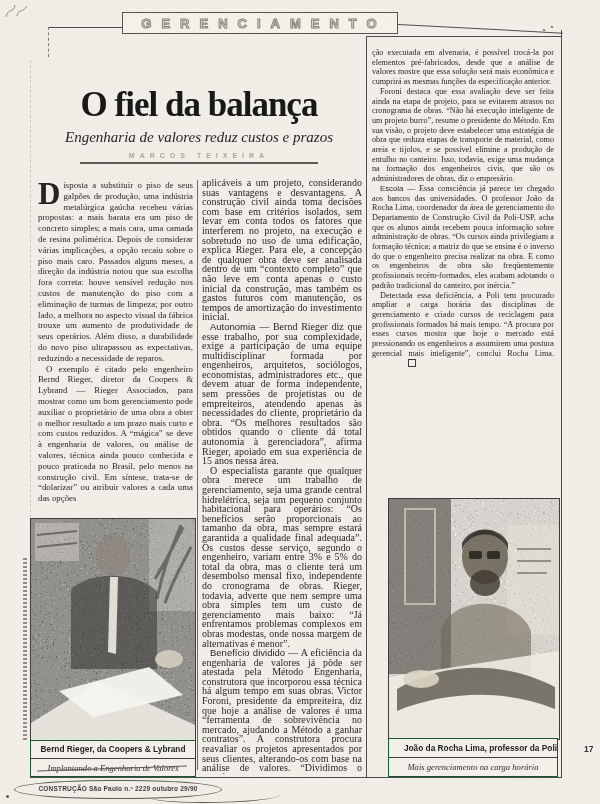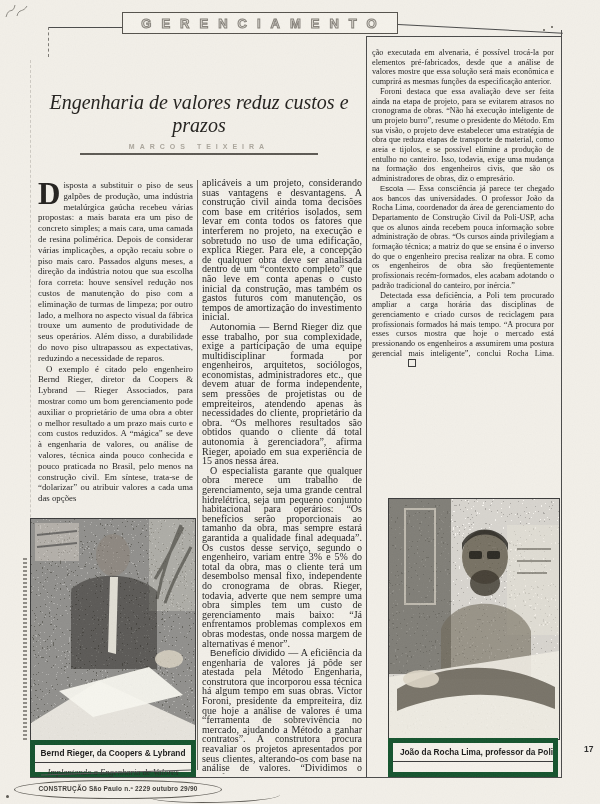--- a/index.html
+++ b/index.html
@@ -9,38 +9,38 @@
   .rule{position:absolute;background:#4a4a4a;}
   
   .section-box{position:absolute;left:122px;top:12px;width:276px;height:22px;
       border:1.5px solid #55524c;background:#f5f2eb;text-align:center;line-height:21px;
       font-family:"Liberation Sans", sans-serif;font-weight:bold;font-size:13px;
       letter-spacing:10px;padding-left:8px;box-sizing:border-box;
       color:#e8e4dc;-webkit-text-stroke:1px #85817a;}
   
   .title-block{position:absolute;left:36px;top:86px;width:326px;text-align:center;}
   .headline{margin:0;font-size:35px;line-height:38px;font-weight:bold;letter-spacing:-1px;color:#141414;}
-  .subtitle{margin:5px 0 6px;font-size:20px;font-style:italic;font-weight:500;color:#23211e;}
+  .subtitle{margin:5px 0 6px;font-size:15px;font-style:italic;font-weight:500;color:#23211e;}
   .byline{margin:0 auto;width:238px;border-bottom:2px solid #5c5953;padding-bottom:3px;
       font-family:"Liberation Sans", sans-serif;font-weight:bold;font-size:7px;
       letter-spacing:5px;color:#aaa59b;}
   
   .col{position:absolute;text-align:justify;overflow:hidden;}
   .col p{margin:0;}
   .col p.ind{text-indent:8px;}
   .col1{left:38px;top:180px;width:155px;height:338px;font-size:8.8px;line-height:10.8px;}
   .col2{left:202px;top:178px;width:160px;height:596px;font-size:10px;line-height:9.6px;}
   .col3{left:372px;top:48px;width:182px;height:450px;font-size:8.2px;line-height:9.7px;}
   .lead{font-family:"Liberation Sans", sans-serif;font-weight:normal;font-size:0.95em;}
   .dropcap{float:left;font-size:31px;line-height:26px;font-weight:bold;padding:1px 3px 0 0;color:#23211e;}
   .endmark{display:inline-block;width:6px;height:6px;border:1px solid #3a3a3a;margin-left:36px;vertical-align:baseline;}
   
   .photo{position:absolute;border:1px solid #3a3a3a;background:#b9b4aa;overflow:hidden;}
   .photo svg{display:block;}
-  .caption-box{position:absolute;border:5px solid #14532d;background:#f4f1ea;box-sizing:border-box;}
+  .caption-box{position:absolute;border:1px solid #14532d;background:#f4f1ea;box-sizing:border-box;}
   .caption-main{height:17px;line-height:17px;text-align:center;border-bottom:1px solid #3a3a3a;
       font-family:"Liberation Sans", sans-serif;font-weight:bold;font-size:8.3px;color:#1b1b1b;}
   .caption-sub{height:18px;line-height:18px;text-align:center;font-style:italic;font-size:8.6px;color:#2a2a2a;position:relative;}
   .strike{position:absolute;left:6px;top:9px;width:150px;height:1px;background:#555;transform:rotate(-2deg);}
   
   .footer-oval{position:absolute;left:14px;top:780px;width:206px;height:17px;border:1px solid #5c5953;
       border-radius:50% / 55%;text-align:center;line-height:16px;
       font-family:"Liberation Sans", sans-serif;font-weight:bold;font-size:6.5px;
       letter-spacing:.2px;color:#3c3a36;}
   .footer-tail{position:absolute;left:150px;top:789px;width:130px;height:13px;
@@ -72,20 +72,21 @@
   <div class="rule" style="left:366px;top:36px;width:195px;height:1px;"></div>
   <div class="rule" style="left:366px;top:36px;width:1px;height:742px;"></div>
   <div class="rule" style="left:197px;top:180px;width:1px;height:590px;background:#6b6862;"></div>
   <div class="rule" style="left:30px;top:777px;width:531px;height:1px;"></div>
 
   <div class="section-box">
     <span>GERENCIAMENTO</span>
   </div>
 
   <div class="title-block">
+    <h1 class="headline">O fiel da balança</h1>
     <div class="subtitle">Engenharia de valores reduz custos e prazos</div>
     <div class="byline">MARCOS TEIXEIRA</div>
   </div>
 
   <div class="col col1">
     <p><span class="dropcap">D</span><span>isposta a substituir o piso de seus galpões de produção, uma indústria metalúrgica gaúcha recebeu várias propostas: a mais barata era um piso de concreto simples; a mais cara, uma camada de resina polimérica. Depois de considerar várias implicações, a opção recaiu sobre o piso mais caro. Passados alguns meses, a direção da indústria notou que sua escolha fora correta: houve sensível redução nos custos de manutenção do piso com a eliminação de turmas de limpeza; por outro lado, a melhora no aspecto visual da fábrica trouxe um aumento de produtividade de seus operários. Além disso, a durabilidade do novo piso ultrapassou as expectativas, reduzindo a necessidade de reparos.</span></p>
     <p class="ind">O exemplo é citado pelo engenheiro Bernd Rieger, diretor da Coopers &amp; Lybrand — Rieger Associados, para mostrar como um bom gerenciamento pode auxiliar o proprietário de uma obra a obter o melhor resultado a um prazo mais curto e com custos reduzidos. A “mágica” se deve à engenharia de valores, ou análise de valores, técnica ainda pouco conhecida e pouco praticada no Brasil, pelo menos na construção civil. Em síntese, trata-se de “dolarizar” ou atribuir valores a cada uma das opções</p>
   </div>
 
   <div class="col col2">
@@ -165,20 +166,23 @@
       <rect x="98" y="52" width="13" height="8" rx="2" fill="#1f1d18" opacity="0.85"></rect>
       <ellipse cx="96" cy="84" rx="15" ry="13" fill="#39342b" opacity="0.8"></ellipse>
       <path d="M52,130 C64,96 128,96 142,132 L142,180 L52,180 Z" fill="#6e6758" opacity="0.6"></path>
       <polygon points="0,178 170,152 170,240 0,240" fill="#efece3" opacity="0.9"></polygon>
       <path d="M8,190 C60,160 120,164 166,188 L166,210 C112,188 52,194 8,212 Z" fill="#464035" opacity="0.7"></path>
       <ellipse cx="32" cy="180" rx="18" ry="9" fill="#ddd6c6" opacity="0.9"></ellipse>
     </svg>
   </div>
   <div class="caption-box" style="left:388px;top:738px;width:170px;height:39px;">
     <div class="caption-main" style="height:18px;line-height:18px;text-align:right;">João da Rocha Lima, professor da Poli</div>
+    <div class="caption-sub">
+      <span>Mais gerenciamento na carga horária</span>
+    </div>
   </div>
 
   <div class="footer-oval">
     <span>CONSTRUÇÃO São Paulo n.º 2229 outubro 29/90</span>
   </div>
   <div class="footer-tail"></div>
   <div class="page-num">17</div>
 
   <svg class="grain" width="600" height="804">
     <filter id="pg">

